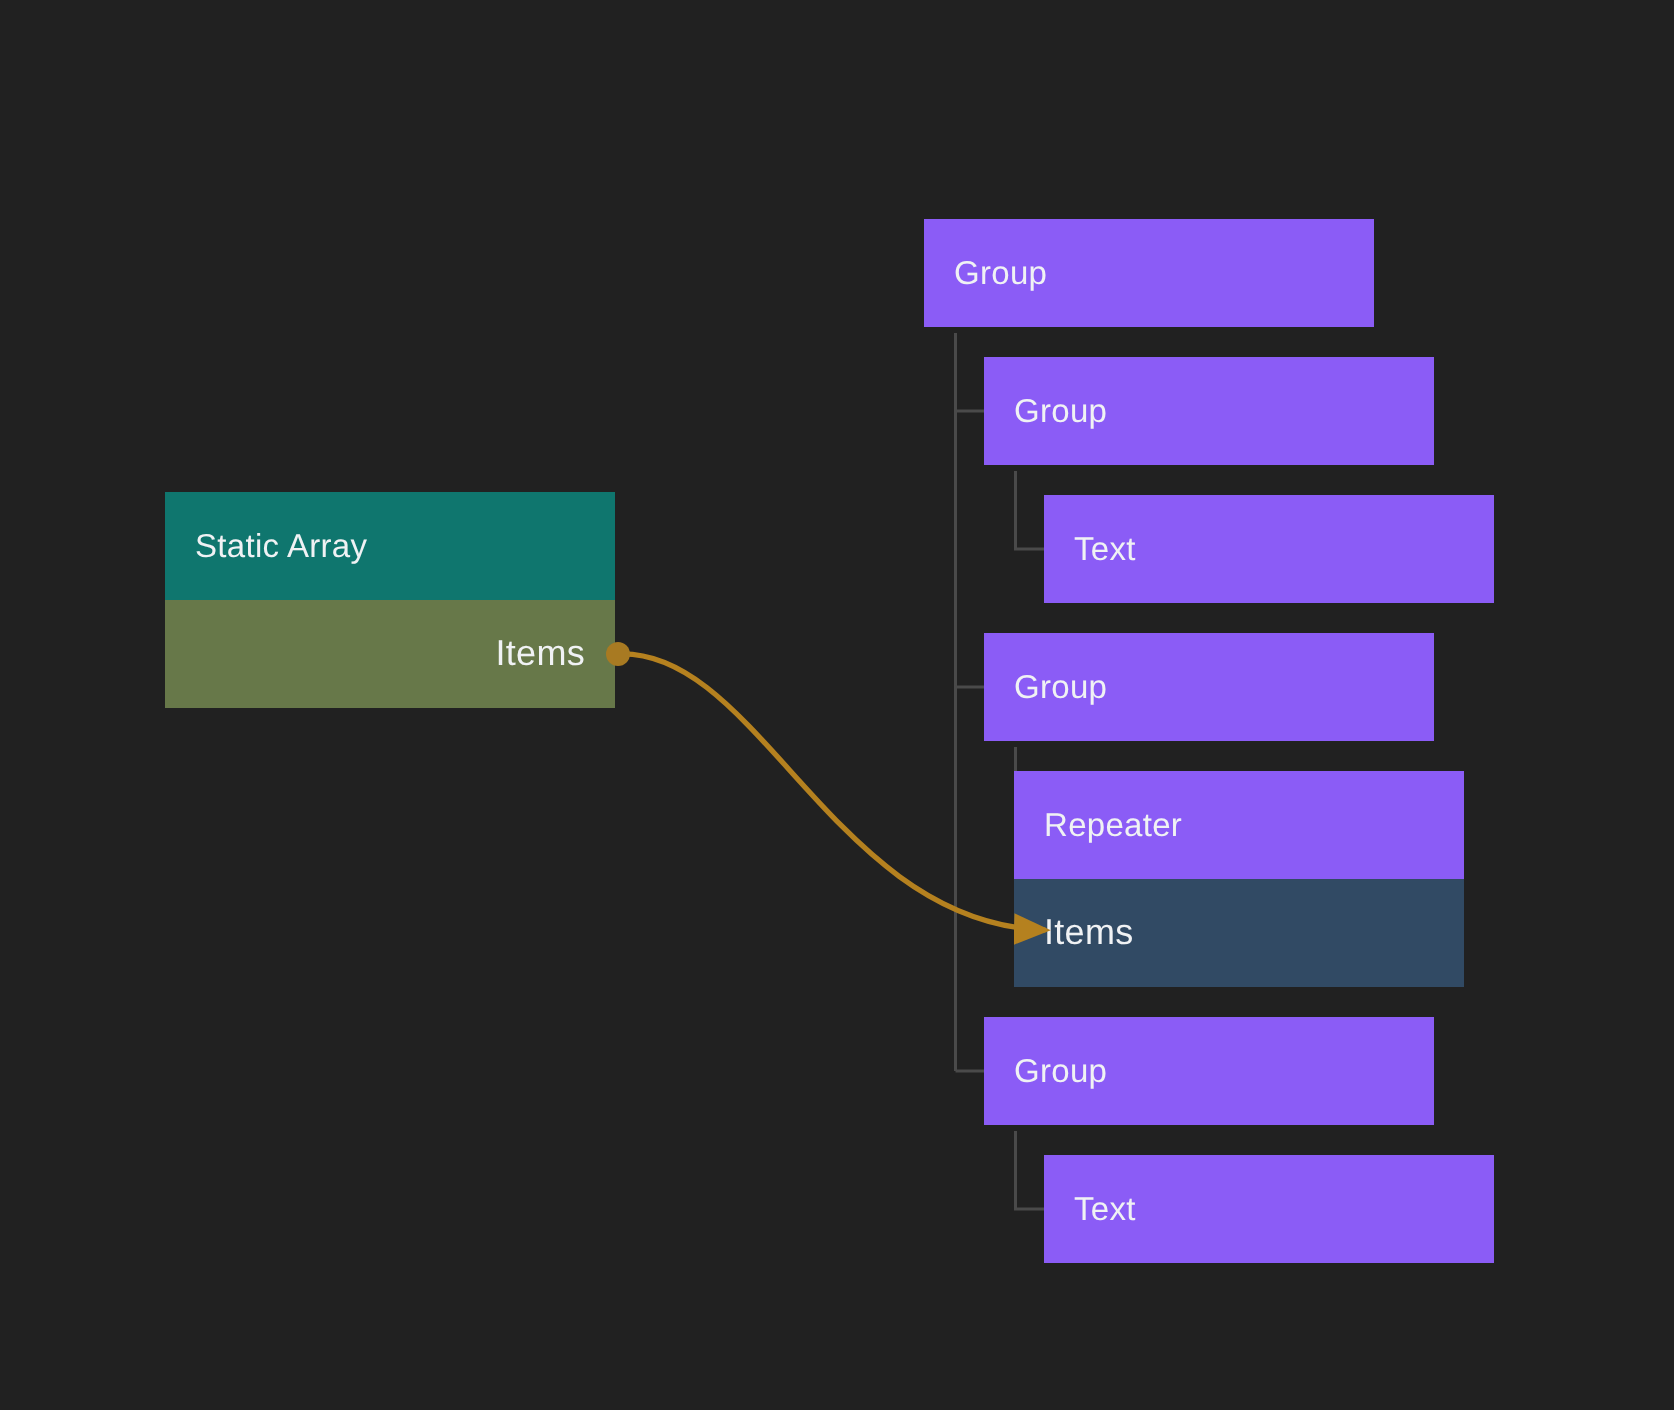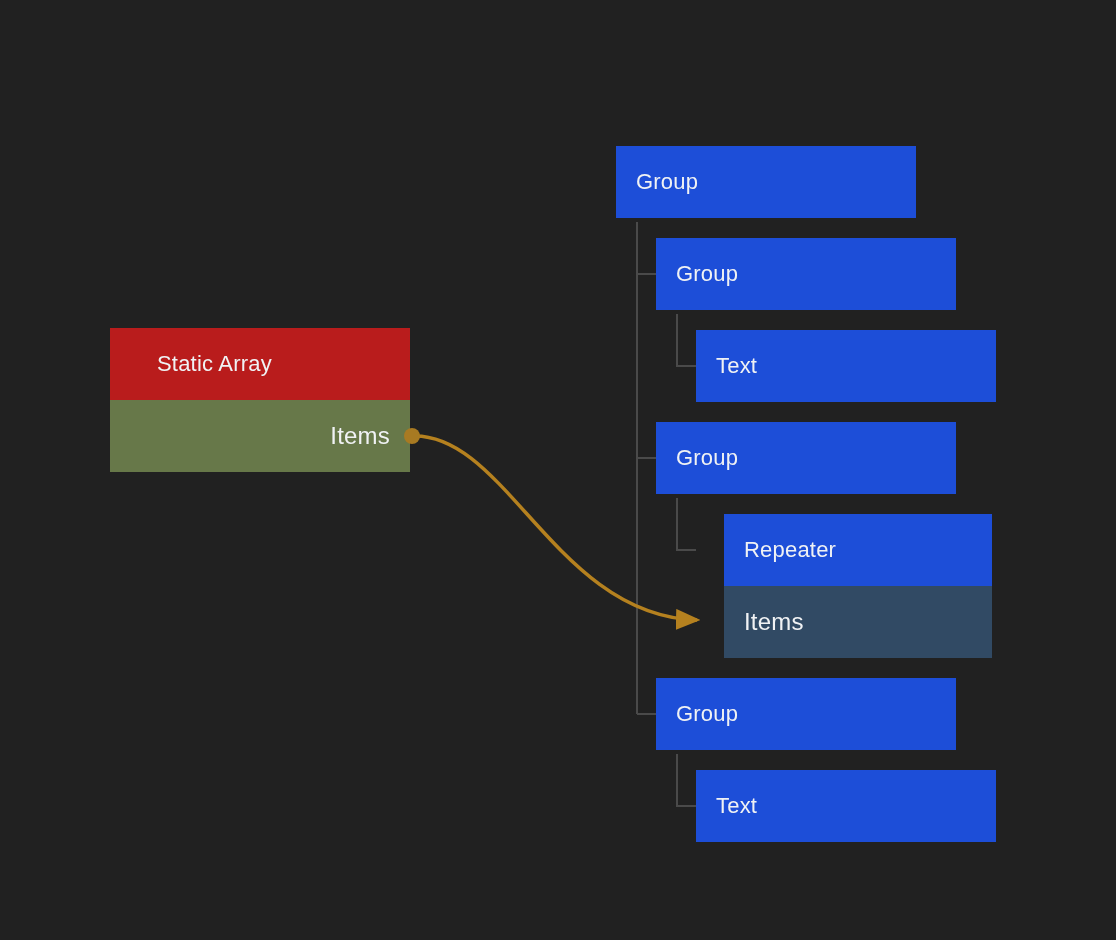--- a/index.html
+++ b/index.html
@@ -33,33 +33,32 @@
     letter-spacing: 0.2px;
     padding-left: 20px;
   }
   .node-port-label {
     font-size: 24px;
     color: #f0f2f4;
     letter-spacing: 0.2px;
   }
   
   .node-green .hdr {
-    background: #b91c1c;
-    padding-left: 27px;
+    background: #0f766e;
   }
   .node-green .body {
     background: #677849;
   }
   .node-green .body .node-port-label {
     margin-left: auto;
     padding-right: 20px;
   }
   
   .node-blue .hdr {
-    background: #1d4ed8;
+    background: #8b5cf6;
   }
   .node-blue .body {
     background: #314A64;
   }
   .node-blue .body .node-port-label {
     padding-left: 20px;
   }
   .svg-layer {
     position: absolute;
     left: 0;
@@ -115,21 +114,21 @@
       <span class="node-title">Text</span>
     </div>
   </div>
 
   <div class="node node-blue" style="left:656px; top:422px; width:300px;">
     <div class="node-section hdr" style="height:72px;">
       <span class="node-title">Group</span>
     </div>
   </div>
 
-  <div class="node node-blue" style="left:724px; top:514px; width:268px;">
+  <div class="node node-blue" style="left:676px; top:514px; width:300px;">
     <div class="node-section hdr" style="height:72px;">
       <span class="node-title">Repeater</span>
     </div>
     <div class="node-section body" style="height:72px;">
       <span class="node-port-label">Items</span>
     </div>
   </div>
 
   <div class="node node-blue" style="left:656px; top:678px; width:300px;">
     <div class="node-section hdr" style="height:72px;">

